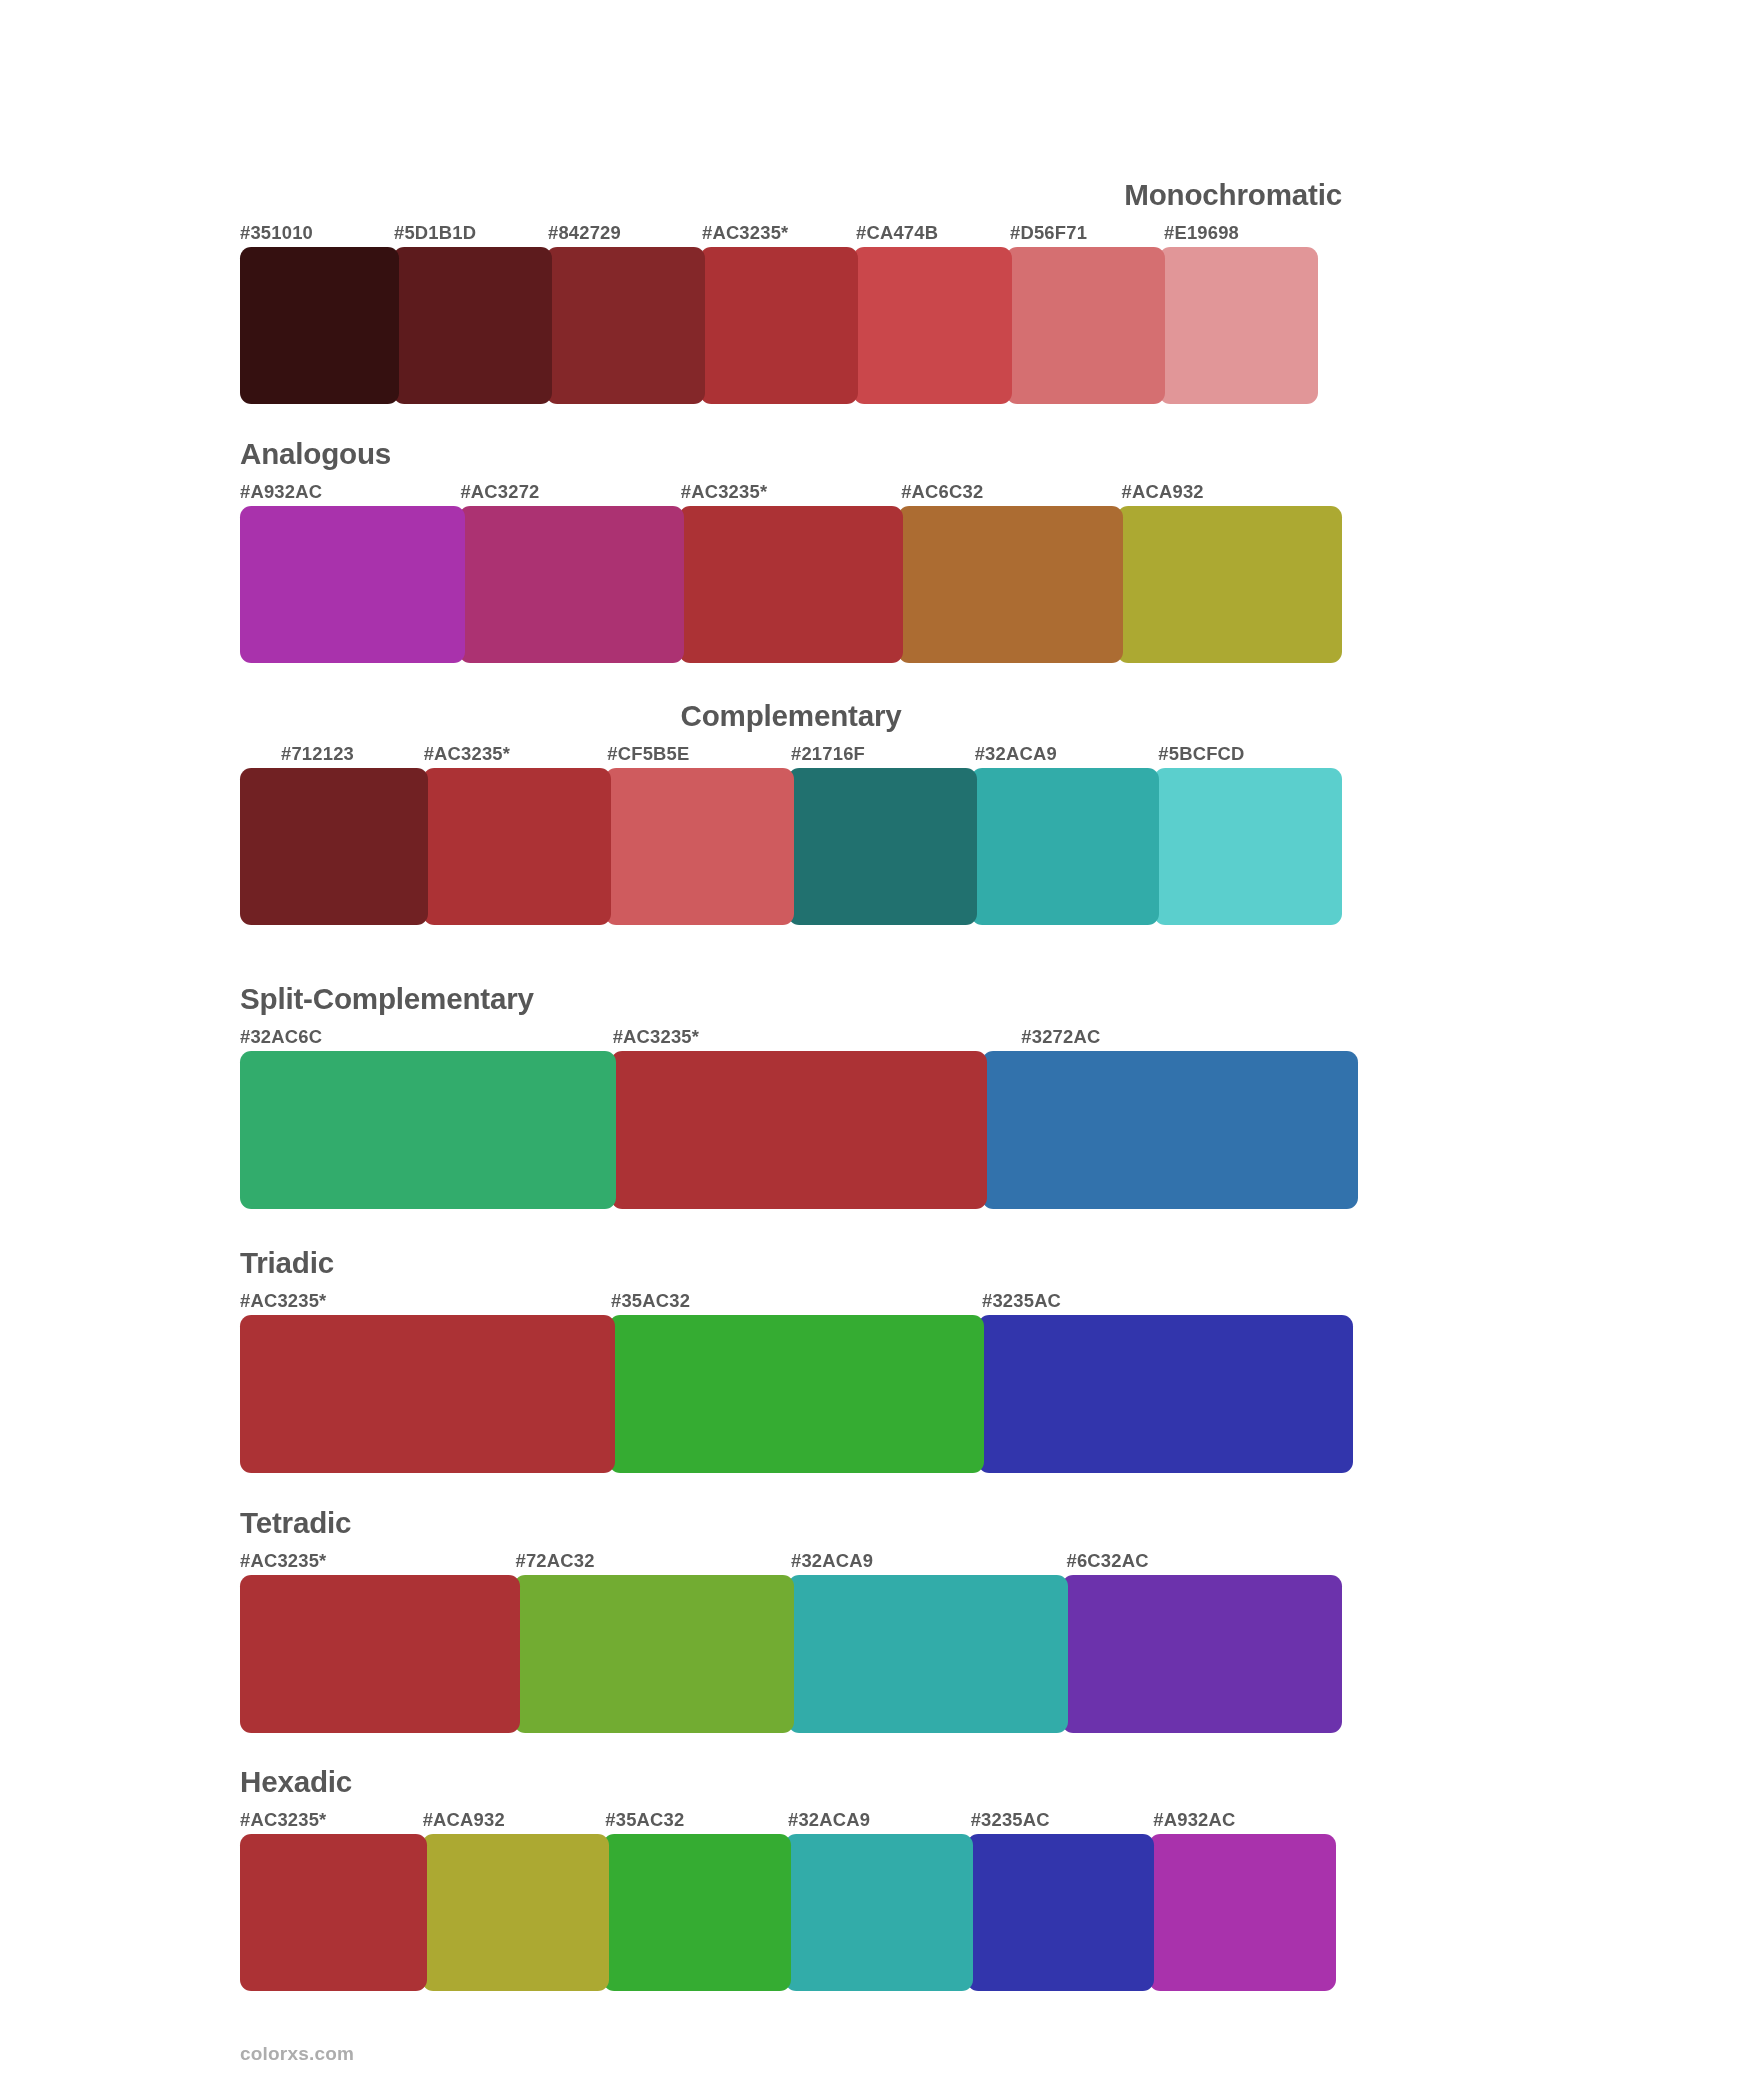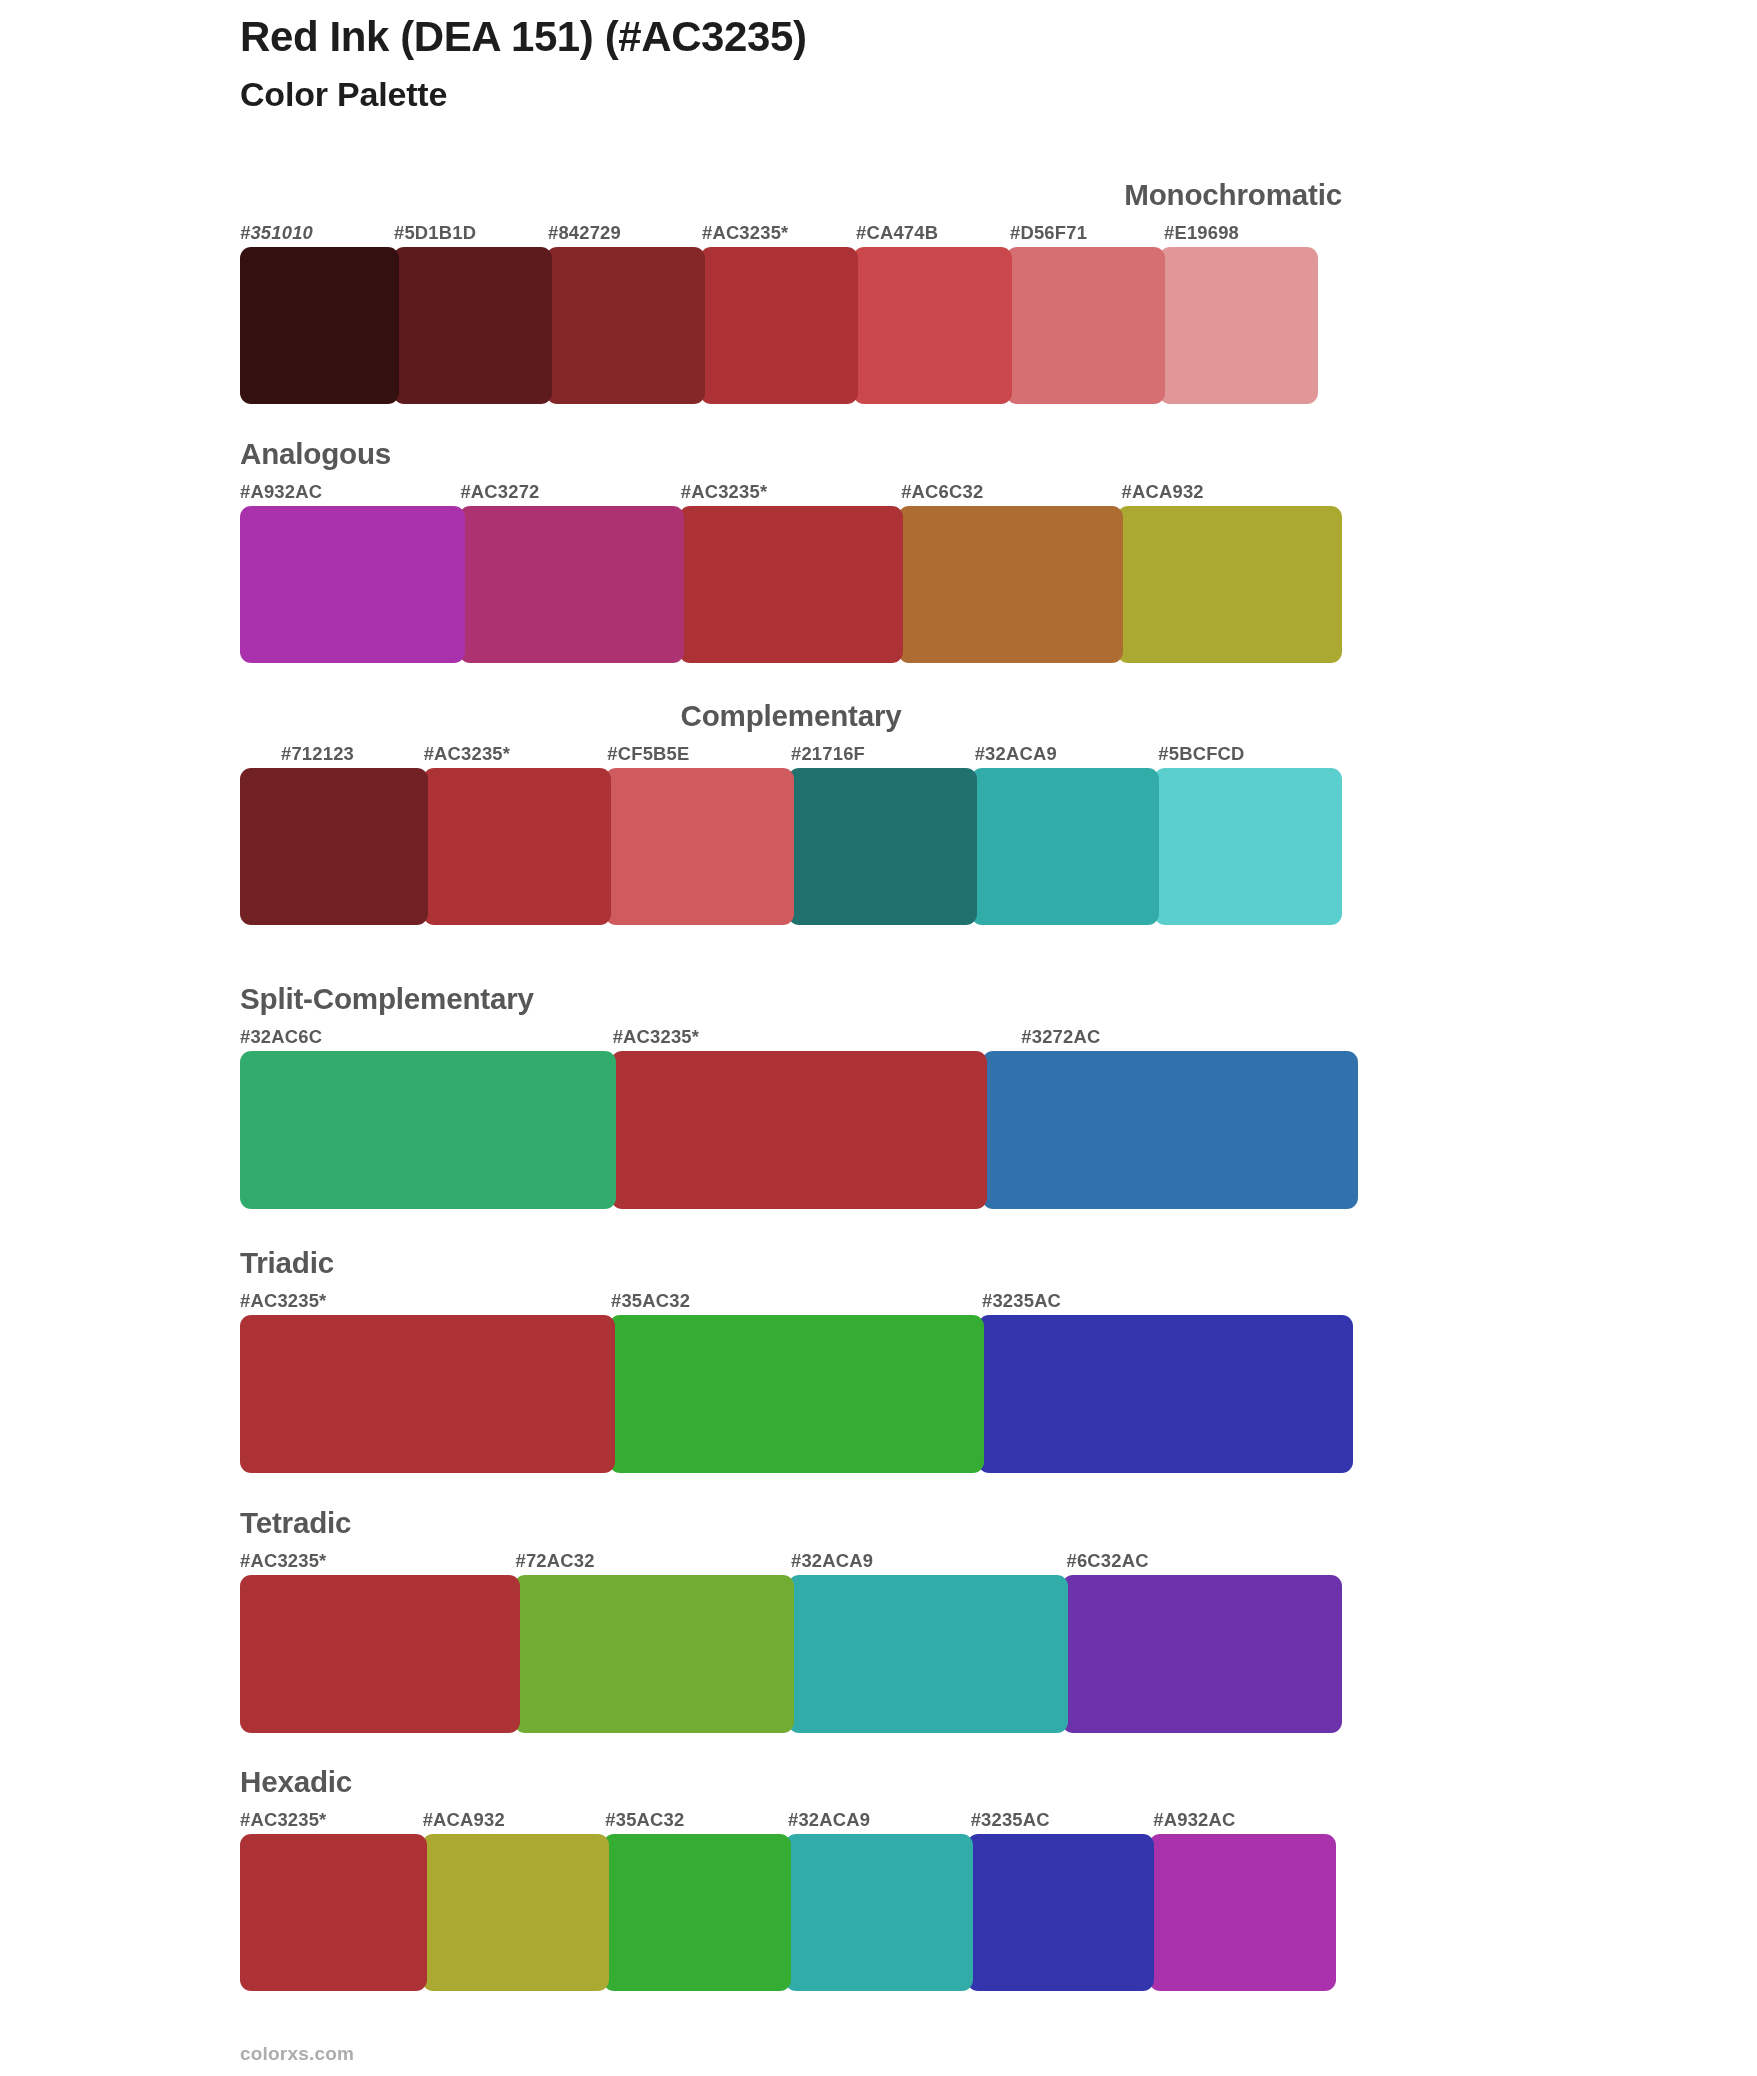--- a/index.html
+++ b/index.html
@@ -117,29 +117,25 @@
     font-weight: 700;
     color: #adadad;
     letter-spacing: 0.2px;
   }
 </style>
 </head>
 <body>
 
 <div class="page">
 
-  <div class="header">
-    <h1 class="page-title">Red Ink (DEA 151) (#AC3235)</h1>
-    <h2 class="page-subtitle">Color Palette</h2>
-  </div>
 
   <div class="section" id="sec-mono">
     <h3 class="section-title">Monochromatic</h3>
     <div class="swatch-labels" style="width: 1078px;">
-        <span class="swatch-label" style="left: 0%; font-style: italic;">#351010</span>
+        <span class="swatch-label" style="left: 0%;">#351010</span>
         <span class="swatch-label" style="left: 14.2857%;">#5D1B1D</span>
         <span class="swatch-label" style="left: 28.5714%;">#842729</span>
         <span class="swatch-label" style="left: 42.8571%;">#AC3235*</span>
         <span class="swatch-label" style="left: 57.1429%;">#CA474B</span>
         <span class="swatch-label" style="left: 71.4286%;">#D56F71</span>
         <span class="swatch-label" style="left: 85.7143%;">#E19698</span>
       </div>
     <div class="swatch-row">
         <div class="swatch" style="background: rgb(53, 16, 16); z-index: 7;"></div>
         <div class="swatch" style="background: rgb(93, 27, 29); z-index: 6;"></div>

